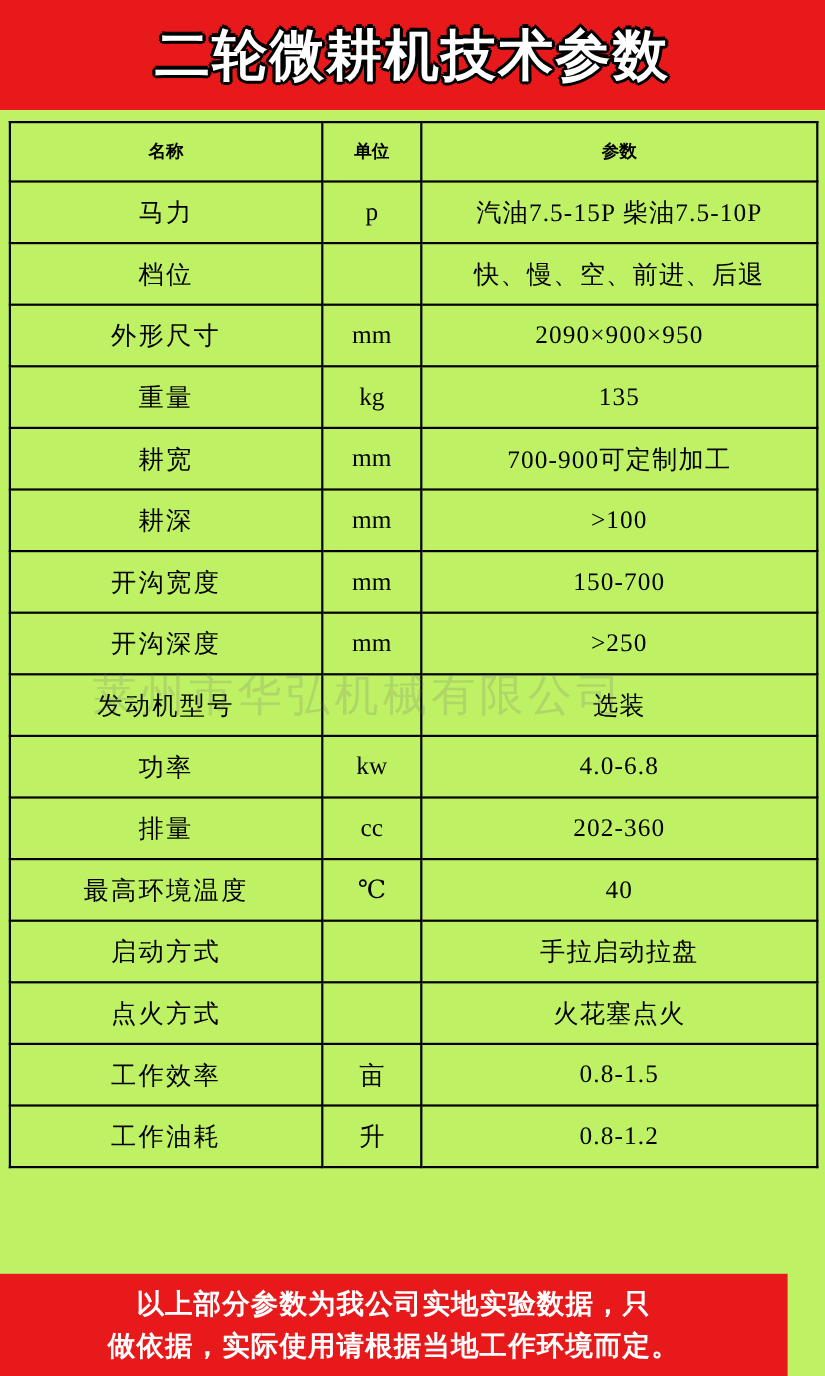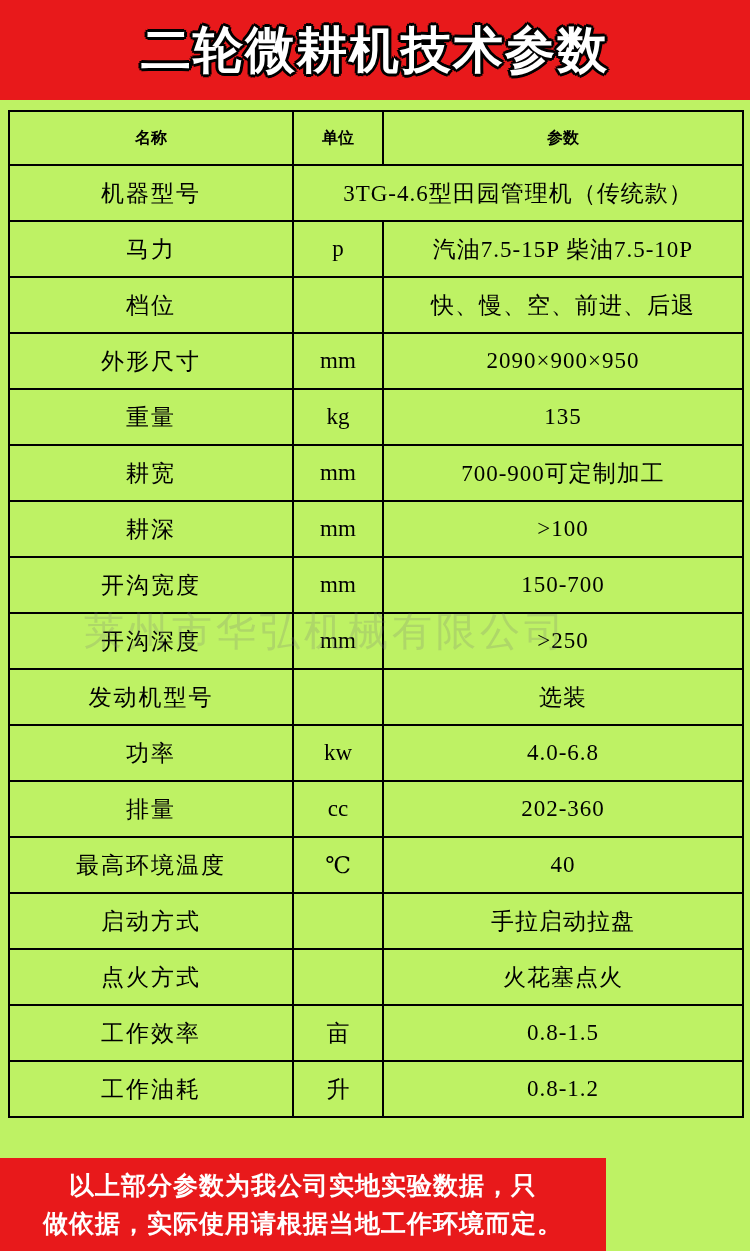--- a/index.html
+++ b/index.html
@@ -79,21 +79,21 @@
 
   .cell-name { letter-spacing: 2px; }
   .cell-unit { font-family: "Liberation Serif", "DejaVu Serif", serif; }
   .cell-val  { letter-spacing: 1px; }
 
   
   .footer {
     position: absolute;
     left: 0;
     bottom: 0;
-    width: 606px;
+    width: 716px;
     height: 93px;
     background: #e8191b;
     color: #ffffff;
     display: flex;
     flex-direction: column;
     align-items: center;
     justify-content: center;
     box-sizing: border-box;
   }
   .footer-line {
@@ -139,24 +139,20 @@
       </colgroup>
       <thead>
         <tr>
           <th>名称</th>
           <th>单位</th>
           <th>参数</th>
         </tr>
       </thead>
       <tbody>
         <tr>
-          <td class="cell-name">机器型号</td>
-          <td class="cell-val" colspan="2">3TG-4.6型田园管理机（传统款）</td>
-        </tr>
-        <tr>
           <td class="cell-name">马力</td>
           <td class="cell-unit">p</td>
           <td class="cell-val">汽油7.5-15P  柴油7.5-10P</td>
         </tr>
         <tr>
           <td class="cell-name">档位</td>
           <td class="cell-unit"></td>
           <td class="cell-val">快、慢、空、前进、后退</td>
         </tr>
         <tr>

